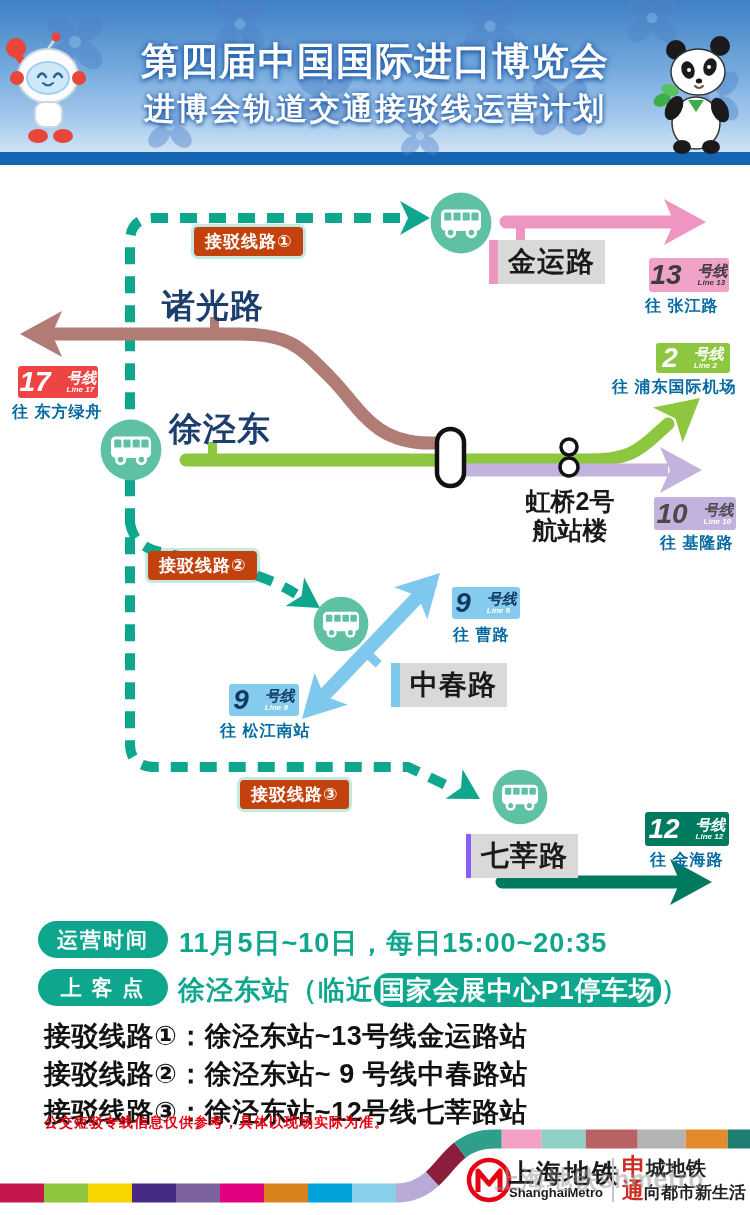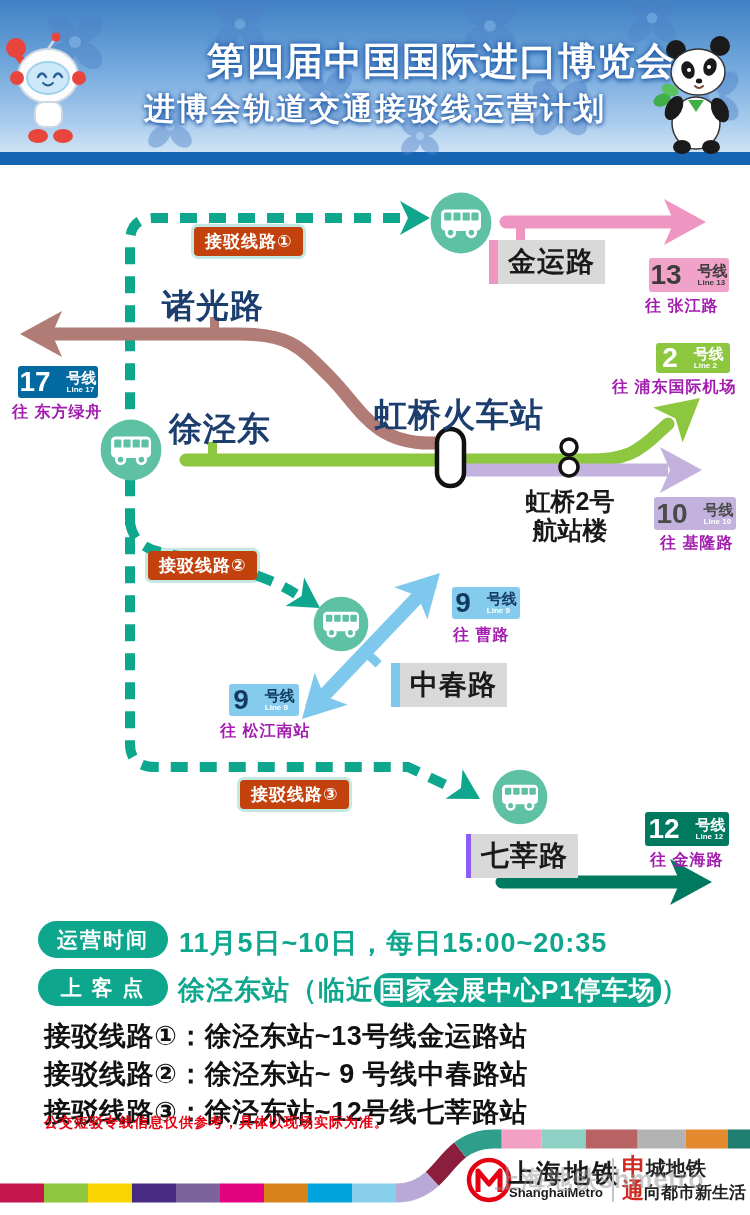--- a/index.html
+++ b/index.html
@@ -2,21 +2,21 @@
 <html><head>
 <meta charset="utf-8">
 <style>
   html,body{margin:0;padding:0;}
   .page{position:relative;width:750px;height:1215px;background:#fff;overflow:hidden;
         font-family:"Liberation Sans","DejaVu Sans",sans-serif;}
   
   .hdr{position:absolute;left:0;top:0;width:750px;height:152px;
        background:linear-gradient(180deg,#3f80c4 0%,#74a9dd 45%,#a8cbed 80%,#cfe3f5 100%);}
   .hdr-strip{position:absolute;left:0;top:152px;width:750px;height:13px;background:#1565b2;}
-  .hdr-title{position:absolute;left:75px;top:36px;width:600px;text-align:right;
+  .hdr-title{position:absolute;left:75px;top:36px;width:600px;text-align:center;
              font-size:38px;font-weight:bold;color:#fff;letter-spacing:1px;
              text-shadow:0 0 6px rgba(21,80,160,.9),0 2px 4px rgba(21,80,160,.7);}
   .hdr-sub{position:absolute;left:75px;top:88px;width:600px;text-align:center;
            font-size:31px;font-weight:bold;color:#fff;letter-spacing:2px;
            text-shadow:0 0 5px rgba(21,80,160,.9),0 2px 4px rgba(21,80,160,.7);}
   
   .art{position:absolute;left:0;top:0;z-index:2;}
   .dash{stroke:#0ea78d;stroke-width:10;fill:none;stroke-dasharray:17 12;}
   .mline{fill:none;stroke-width:13;}
   .l17{stroke:#b17b76;} .l2{stroke:#8dc63f;} .l10{stroke:#c3b2dd;}
@@ -25,28 +25,28 @@
   .lab{position:absolute;z-index:3;white-space:nowrap;}
   .stn{font-size:33px;font-weight:bold;color:#1c3e6e;letter-spacing:1px;}
   .stn2{font-size:25px;font-weight:bold;color:#1a1a1a;text-align:center;line-height:1.15;}
   .glabel{background:#d9d9d9;color:#1a1a1a;font-size:28px;font-weight:bold;
           padding:3px 10px;letter-spacing:1px;}
   .bar-pink{border-left:9px solid #ef95c1;} .bar-blue{border-left:9px solid #7ec8ee;}
   .bar-green{border-left:5px solid #8b5cf6;}
   .sbadge{background:#c2410c;color:#fff;font-size:17px;font-weight:bold;
           border-radius:4px;padding:3px 11px;letter-spacing:1px;
           box-shadow:0 0 0 3px rgba(14,167,141,.25);}
-  .dest{font-size:16px;font-weight:bold;color:#a21caf;letter-spacing:1px;}
+  .dest{font-size:16px;font-weight:bold;color:#0369a1;letter-spacing:1px;}
   .lbadge{display:flex;align-items:center;justify-content:center;gap:16px;
-          border-radius:3px;line-height:1;}
+          border-radius:3px;line-height:1;font-style:italic;}
   .lbadge .num{font-weight:bold;font-size:28px;}
   .lbadge .col{display:flex;flex-direction:column;align-items:flex-start;line-height:1;}
   .lbadge .unit{font-size:15px;font-weight:bold;}
   .lbadge .sub{font-size:8px;font-weight:bold;margin-top:1px;}
-  .b17{background:#0369a1;color:#fff;text-align:center;} .b17 .sub{color:#fff;}
+  .b17{background:#ef4444;color:#fff;text-align:center;} .b17 .sub{color:#fff;}
   .b13{background:#f0a2c8;color:#3c3c3c;} .b13 .sub{color:#3c3c3c;}
   .b2{background:#8dc63f;color:#fff;} .b2 .sub{color:#fff;}
   .b10{background:#c3b2dd;color:#4a4a4a;text-align:right;} .b10 .sub{color:#fff;}
   .b9{background:#85cbee;color:#12395f;} .b9 .sub{color:#fff;}
   .b12{background:#007a5f;color:#fff;} .b12 .sub{color:#fff;}
   
   .pill{position:absolute;z-index:3;width:130px;height:37px;background:#0ea78d;color:#fff;
         font-size:21px;font-weight:bold;border-radius:19px;display:flex;
         align-items:center;justify-content:center;letter-spacing:2px;}
   .teal-txt{font-size:27px;font-weight:bold;color:#0ea78d;letter-spacing:1px;}
@@ -212,21 +212,20 @@
 
   <div class="hdr-title lab">第四届中国国际进口博览会</div>
   <div class="hdr-sub lab">进博会轨道交通接驳线运营计划</div>
 
   <div class="lab sbadge" style="left:194px;top:227px;">接驳线路①</div>
   <div class="lab sbadge" style="left:148px;top:551px;">接驳线路②</div>
   <div class="lab sbadge" style="left:240px;top:780px;">接驳线路③</div>
 
   <div class="lab stn" style="left:169px;top:407px;">徐泾东</div>
   <div class="lab stn" style="left:162px;top:284px;">诸光路</div>
-  <div class="lab stn" style="left:374px;top:393px;">虹桥火车站</div>
   <div class="lab stn2" style="left:514px;top:487px;width:112px;">
     <div>虹桥2号</div>
     <div>航站楼</div>
   </div>
 
   <div class="lab glabel bar-blue" style="left:391px;top:663px;">中春路</div>
   <div class="lab glabel bar-pink" style="left:489px;top:240px;">金运路</div>
   <div class="lab glabel bar-green" style="left:466px;top:834px;">七莘路</div>
 
   <div class="lab lbadge b17" style="left:18px;top:366px;width:80px;height:32px;">

